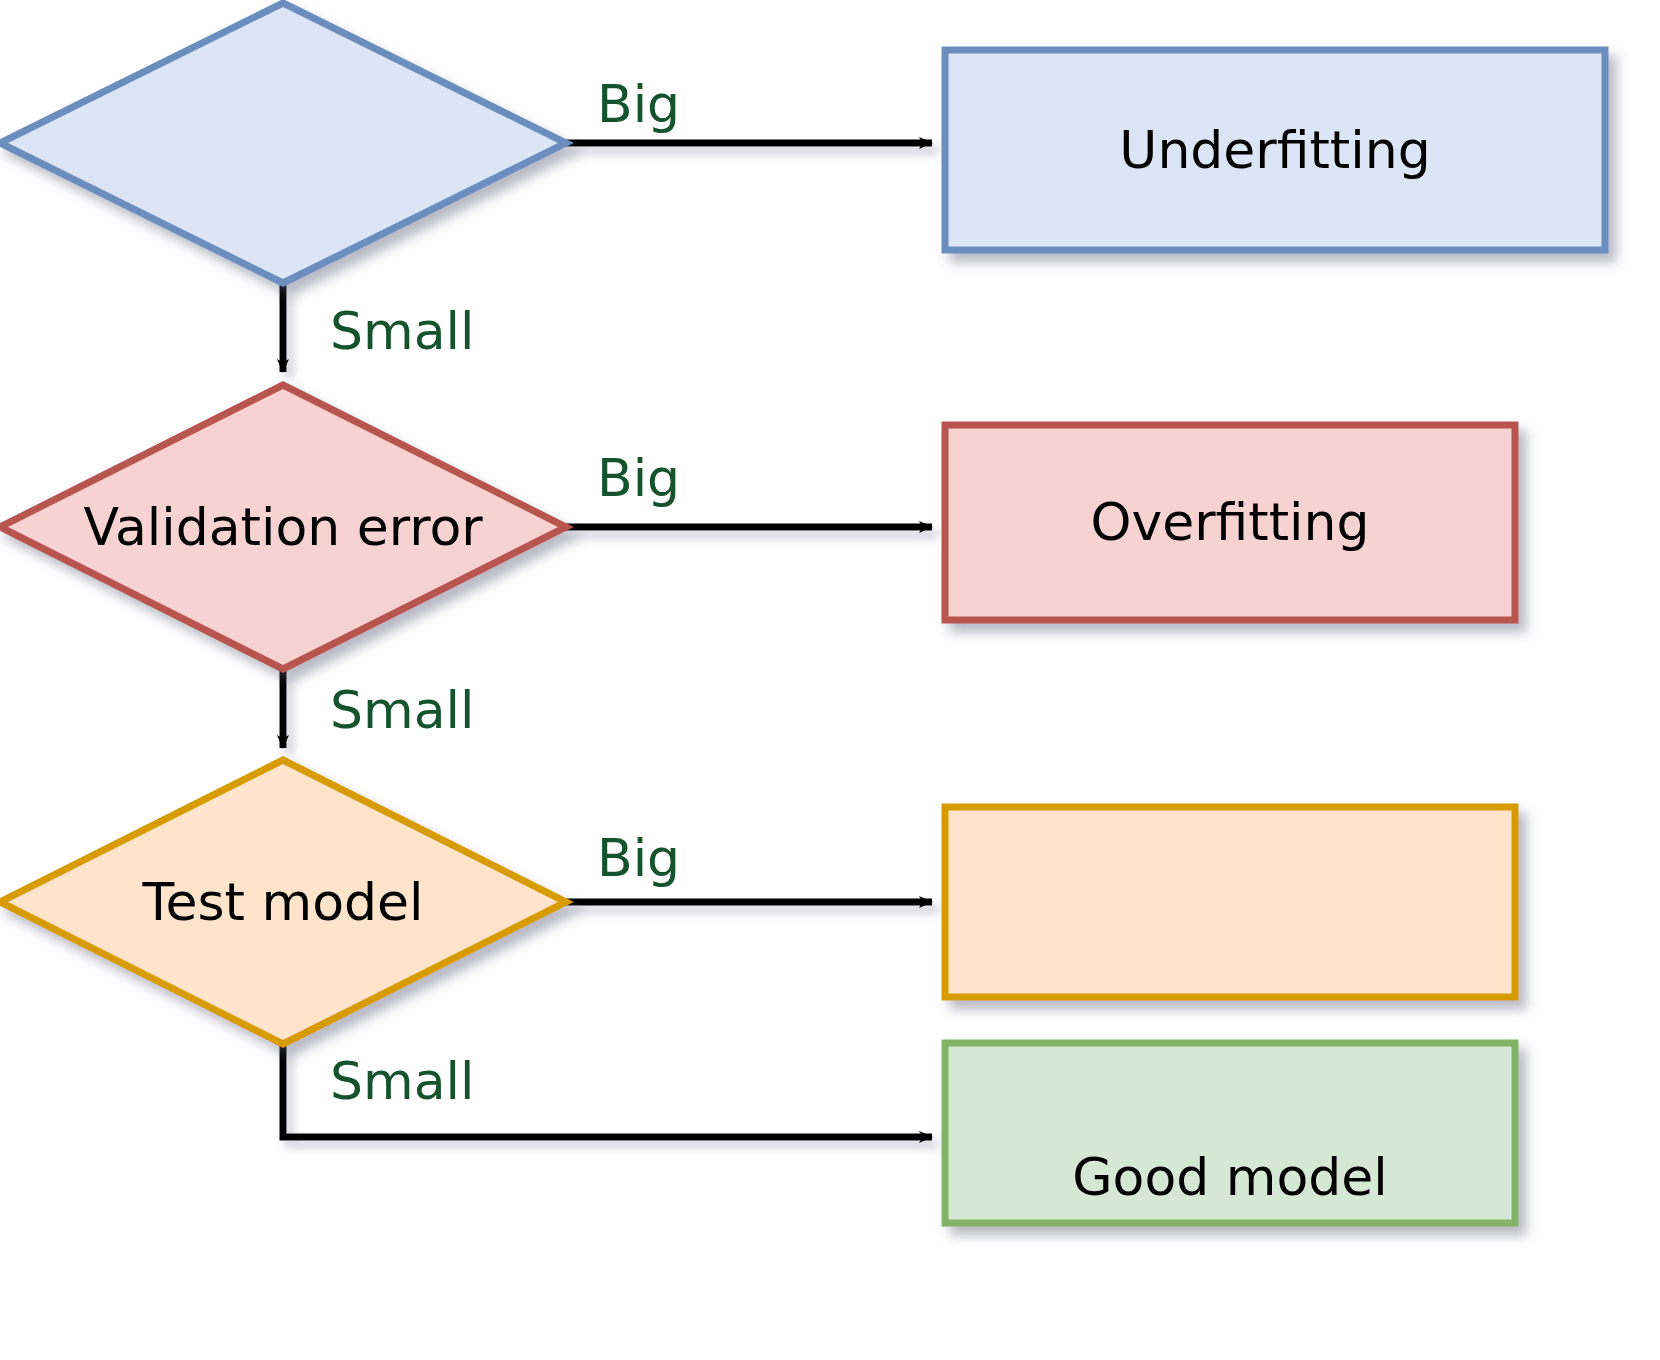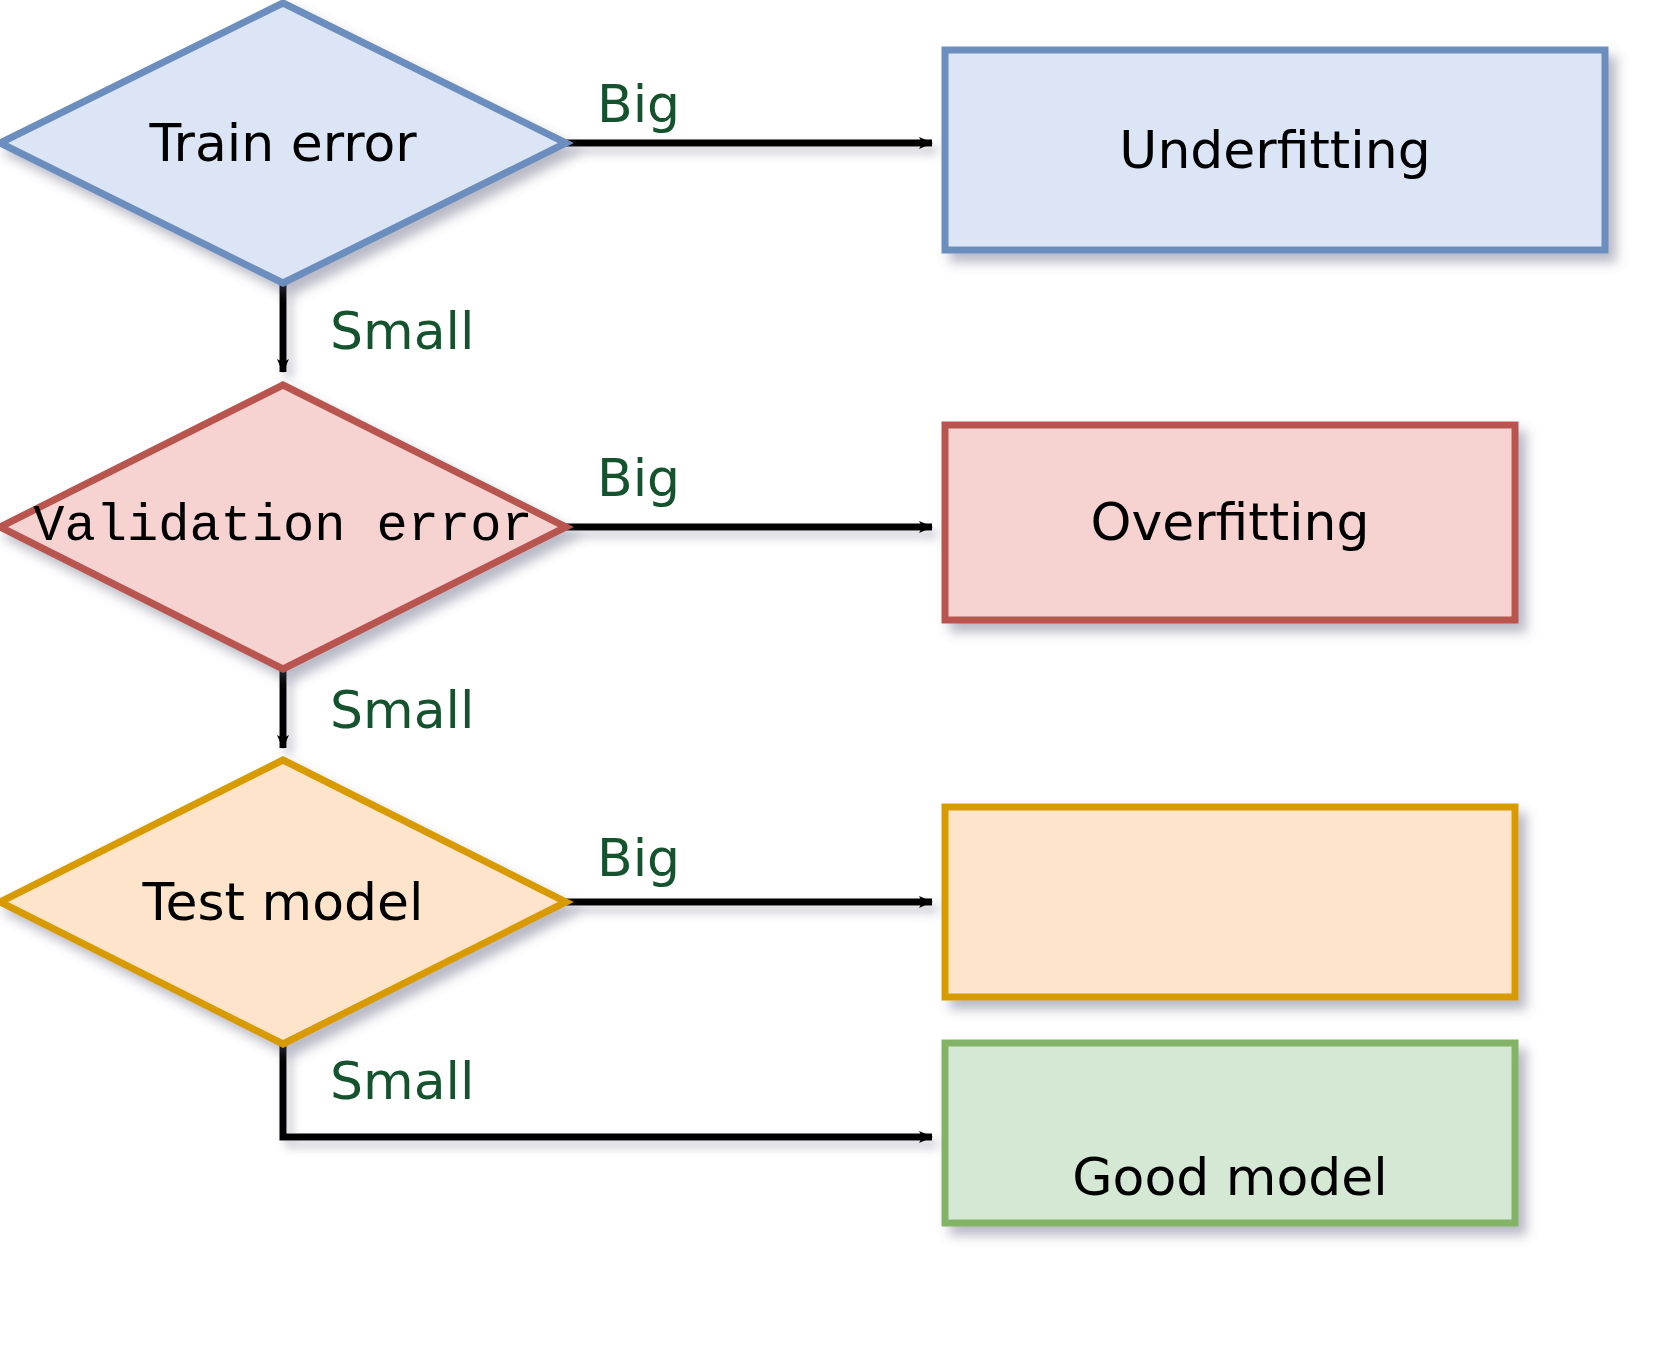--- a/index.html
+++ b/index.html
@@ -90,25 +90,24 @@
       <rect x="945" y="425" width="570" height="195" fill="#f6d3d1" stroke="#b85450"></rect>
 
       <polygon points="283,760 566,902 283,1044 0,902" fill="#fde4ca" stroke="#d79b00"></polygon>
 
       <rect x="945" y="807" width="570" height="190" fill="#fde4ca" stroke="#d79b00"></rect>
 
       <rect x="945" y="1043" width="570" height="180" fill="#d5e8d4" stroke="#82b366"></rect>
     </g>
   </svg>
 
-  <div class="node-label" style="left:0px; top:3px; width:566px; height:280px;">Train error</div>
 
   <div class="node-label" style="left:945px; top:50px; width:660px; height:200px;">Underfitting</div>
 
-  <div class="node-label" style="left:0px; top:385px; width:566px; height:284px;font-family:Liberation Mono, monospace;">Validation error</div>
+  <div class="node-label" style="left:0px; top:385px; width:566px; height:284px;">Validation error</div>
 
   <div class="node-label" style="left:945px; top:425px; width:570px; height:195px;text-align:center;">Overfitting</div>
 
   <div class="node-label" style="left:0px; top:760px; width:566px; height:284px;">Test model</div>
 
 
   <div class="node-label" style="left:945px; top:1087px; width:570px; height:180px;">Good model</div>
 
   <div class="edge-label" style="left:597px; top:78px;">Big</div>
 

